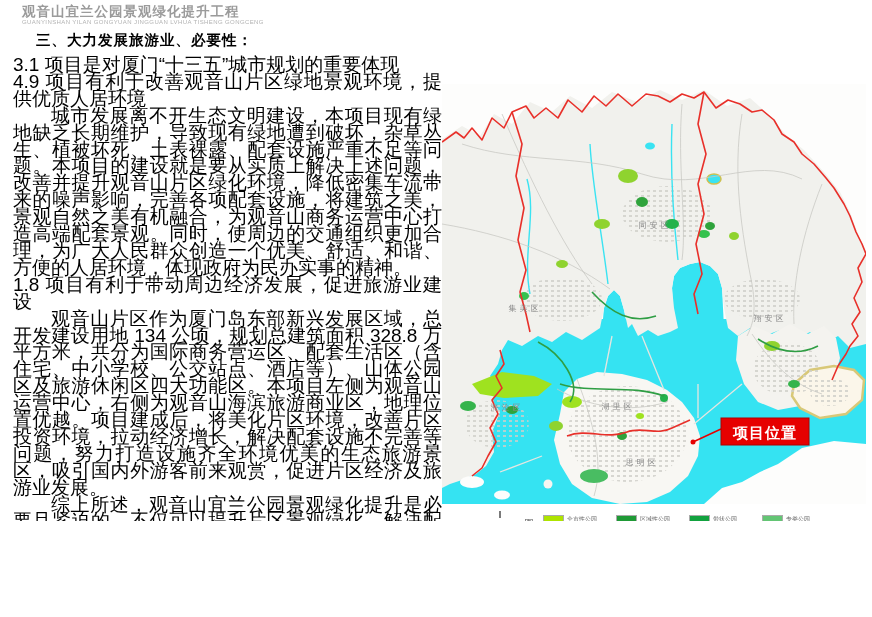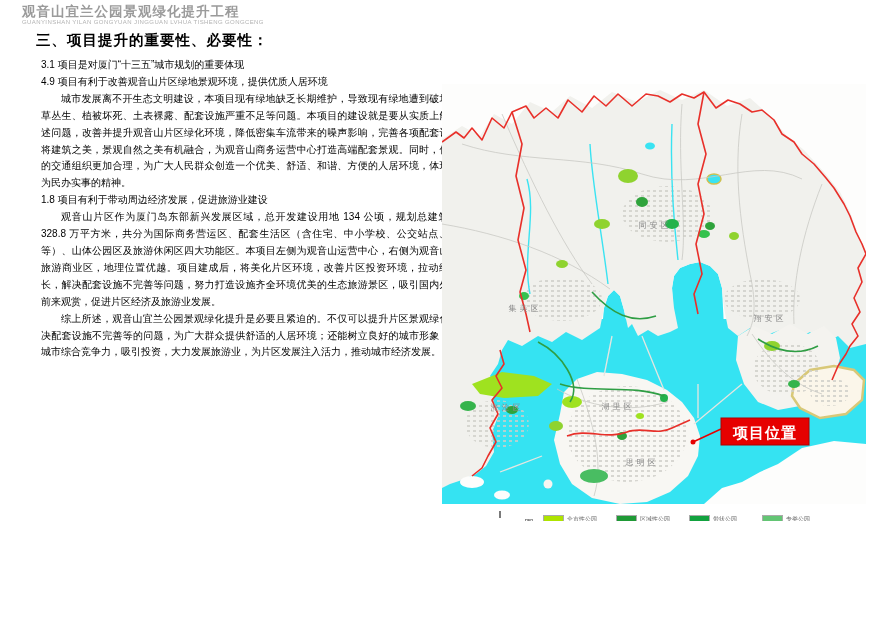--- a/index.html
+++ b/index.html
@@ -5,22 +5,22 @@
   html,body{margin:0;padding:0;background:#ffffff;}
   .page{position:relative;width:872px;height:521px;background:#fff;overflow:hidden;
         font-family:"Liberation Sans","DejaVu Sans",sans-serif;color:#111;}
   
   .hdr{position:absolute;left:22px;top:4px;}
   .hdr-title{font-size:13.5px;font-weight:bold;color:#9b9b9b;letter-spacing:1px;line-height:15px;}
   .hdr-sub{font-size:6px;color:#b3b3b3;letter-spacing:.4px;margin-top:0px;}
   
   .sec-title{position:absolute;left:36px;top:31px;font-size:14.5px;font-weight:bold;color:#000;letter-spacing:1px;}
   
-  .text-col{position:absolute;left:13px;top:57px;width:429px;font-size:10px;line-height:16.9px;
-            text-align:justify;color:#000;margin-left:28px;}
+  .text-col{position:absolute;left:13px;top:57px;width:429px;font-size:19px;line-height:16.9px;
+            text-align:justify;color:#000;}
   .text-col p{margin:0;}
   .para-body{text-indent:2em;}
   
   .map-fig{position:absolute;left:442px;top:84px;width:424px;}
   .map-svg{display:block;}
   .legend-strip{position:relative;height:46px;margin-top:4px;}
   .compass{position:absolute;left:40px;top:2px;width:36px;height:40px;}
   .legend-title{position:absolute;left:80px;top:4px;font-size:9px;color:#555;
                 writing-mode:vertical-rl;letter-spacing:13px;}
   .legend-grid{position:absolute;left:101px;top:4px;display:grid;
@@ -42,21 +42,21 @@
 </head>
 <body>
 
 <div class="page">
 
   <div class="hdr">
     <div class="hdr-title">观音山宜兰公园景观绿化提升工程</div>
     <div class="hdr-sub">GUANYINSHAN YILAN GONGYUAN JINGGUAN LVHUA TISHENG GONGCENG</div>
   </div>
 
-  <div class="sec-title">三、项目提升的重要性、必要性：</div>
+  <div class="sec-title">三、大力发展旅游业、必要性：</div>
 
   <div class="text-col">
     <p class="para-heading">3.1 项目是对厦门“十三五”城市规划的重要体现</p>
     <p class="para-heading">4.9 项目有利于改善观音山片区绿地景观环境，提供优质人居环境</p>
     <p class="para-body">城市发展离不开生态文明建设，本项目现有绿地缺乏长期维护，导致现有绿地遭到破坏，杂草丛生、植被坏死、土表裸露、配套设施严重不足等问题。本项目的建设就是要从实质上解决上述问题，改善并提升观音山片区绿化环境，降低密集车流带来的噪声影响，完善各项配套设施，将建筑之美，景观自然之美有机融合，为观音山商务运营中心打造高端配套景观。同时，使周边的交通组织更加合理，为广大人民群众创造一个优美、舒适、和谐、方便的人居环境，体现政府为民办实事的精神。</p>
     <p class="para-heading">1.8 项目有利于带动周边经济发展，促进旅游业建设</p>
     <p class="para-body">观音山片区作为厦门岛东部新兴发展区域，总开发建设用地 134 公顷，规划总建筑面积 328.8 万平方米，共分为国际商务营运区、配套生活区（含住宅、中小学校、公交站点、酒店等）、山体公园区及旅游休闲区四大功能区。本项目左侧为观音山运营中心，右侧为观音山海滨旅游商业区，地理位置优越。项目建成后，将美化片区环境，改善片区投资环境，拉动经济增长，解决配套设施不完善等问题，努力打造设施齐全环境优美的生态旅游景区，吸引国内外游客前来观赏，促进片区经济及旅游业发展。</p>
     <p class="para-body">综上所述，观音山宜兰公园景观绿化提升是必要且紧迫的。不仅可以提升片区景观绿化，解决配套设施不完善等的问题，为广大群众提供舒适的人居环境；还能树立良好的城市形象，提高城市综合竞争力，吸引投资，大力发展旅游业，为片区发展注入活力，推动城市经济发展。</p>
   </div>
 

